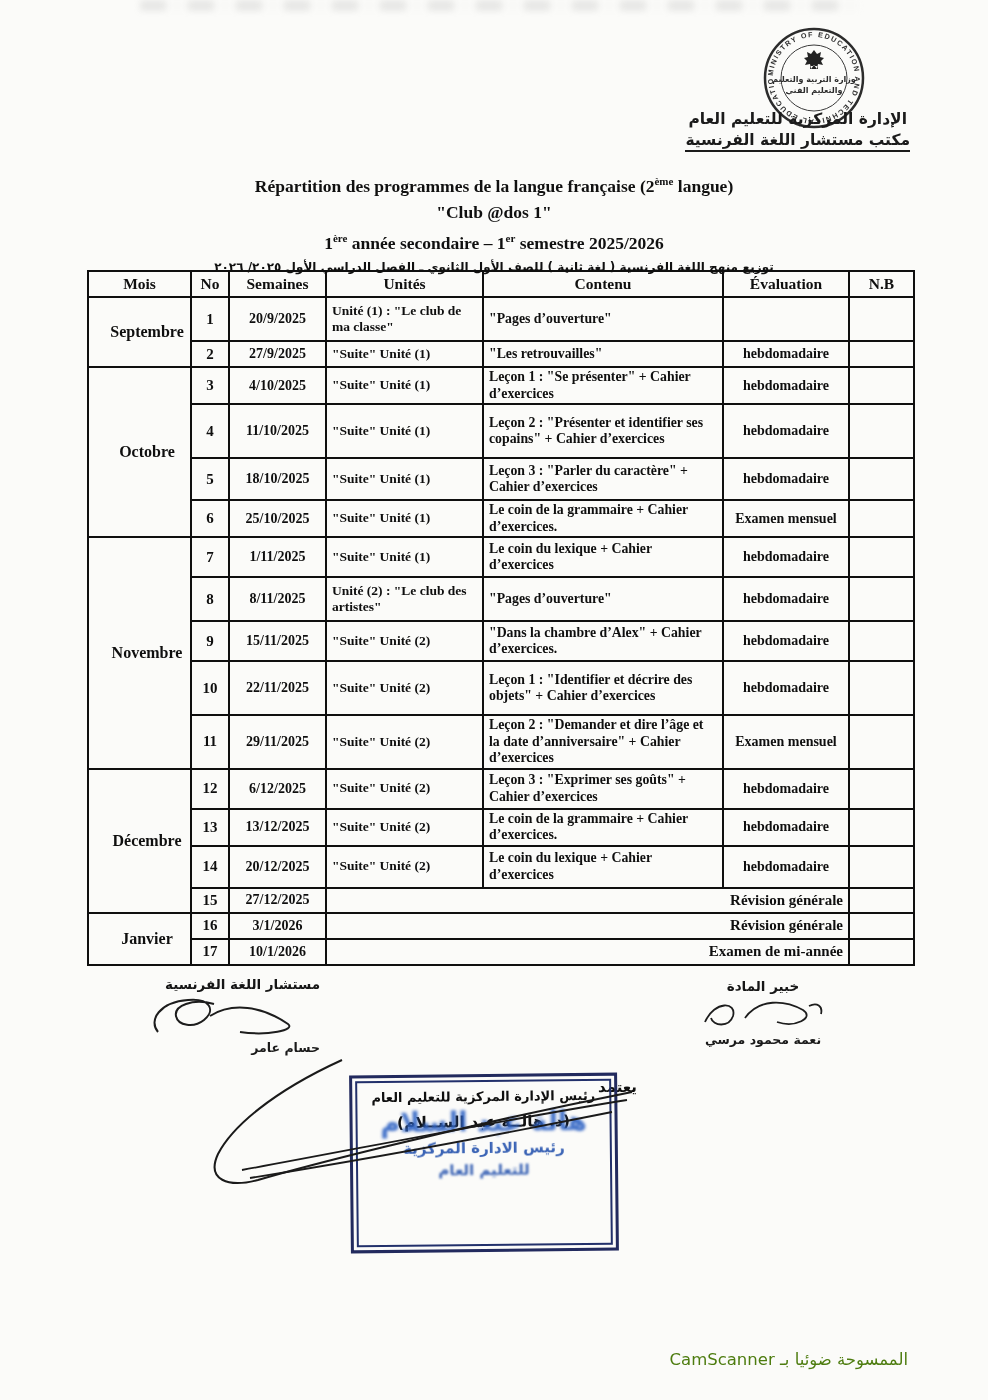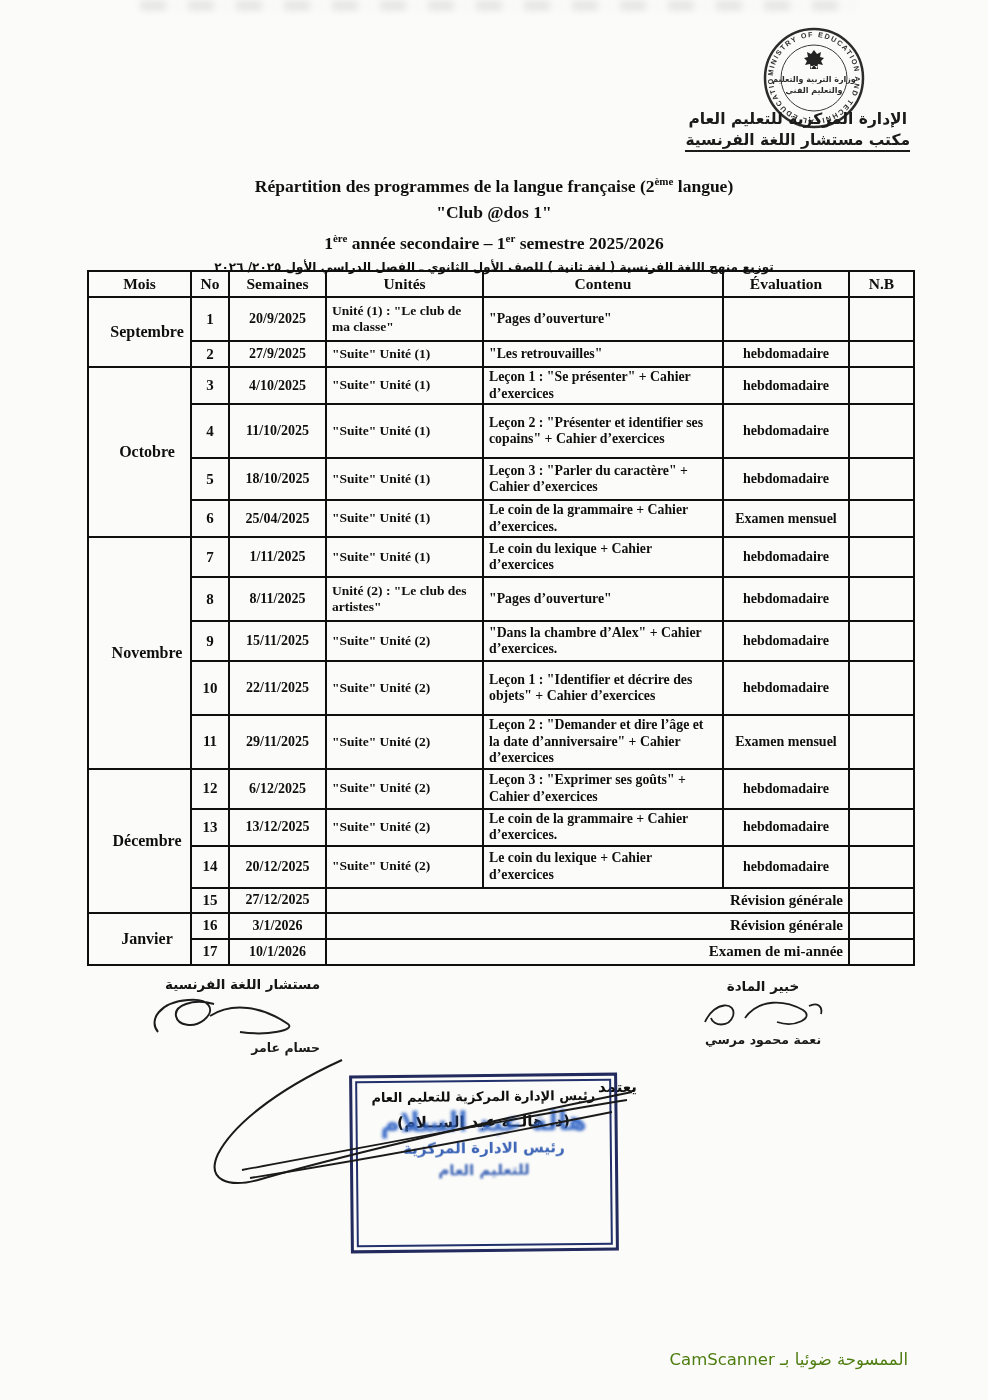--- a/index.html
+++ b/index.html
@@ -163,21 +163,21 @@
       <tr style="height:42px">
         <td class="no">5</td>
         <td class="date">18/10/2025</td>
         <td class="unite">"Suite" Unité (1)</td>
         <td class="contenu">Leçon 3 : "Parler du caractère" + Cahier d’exercices</td>
         <td class="eval">hebdomadaire</td>
         <td class="nb"></td>
       </tr>
       <tr style="height:36px">
         <td class="no">6</td>
-        <td class="date">25/04/2025</td>
+        <td class="date">25/10/2025</td>
         <td class="unite">"Suite" Unité (1)</td>
         <td class="contenu">Le coin de la grammaire + Cahier d’exercices.</td>
         <td class="eval">Examen mensuel</td>
         <td class="nb"></td>
       </tr>
       <tr style="height:40px">
         <td class="month" rowspan="5">Novembre</td>
         <td class="no">7</td>
         <td class="date">1/11/2025</td>
         <td class="unite">"Suite" Unité (1)</td>

